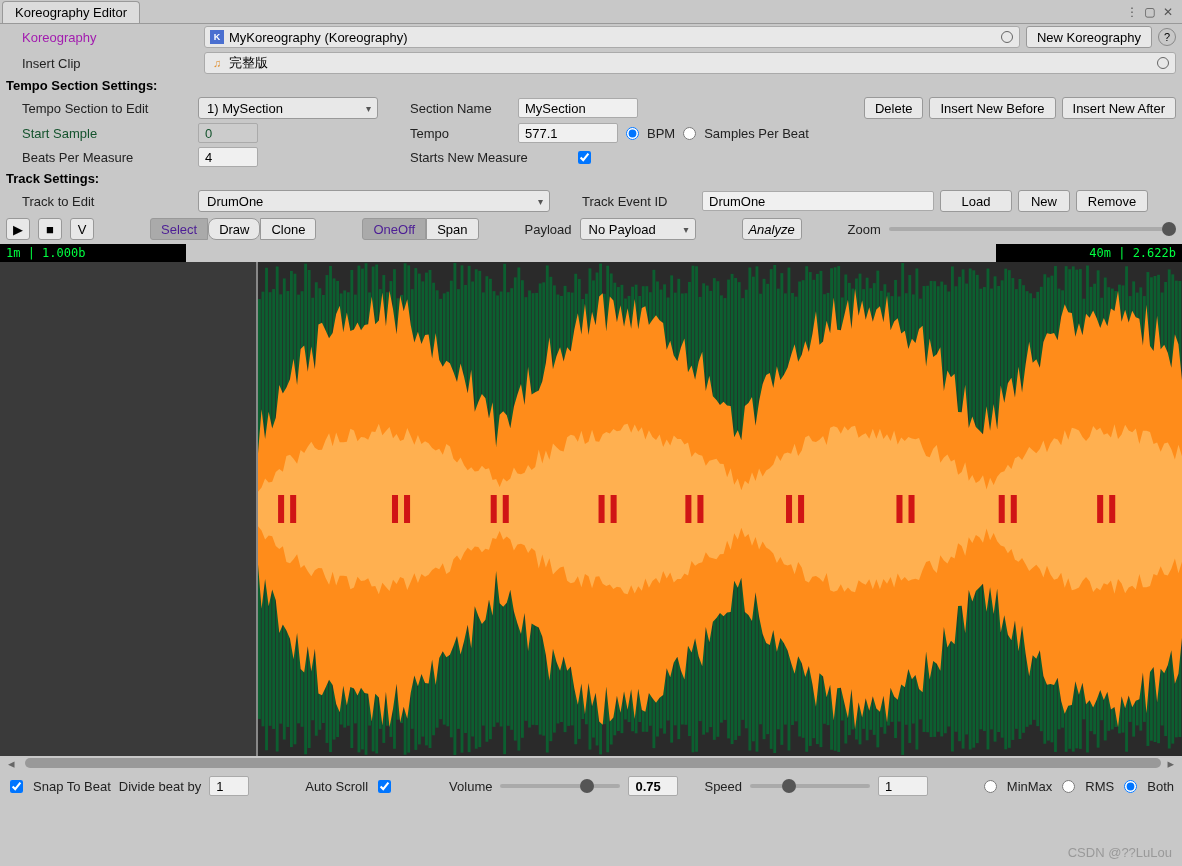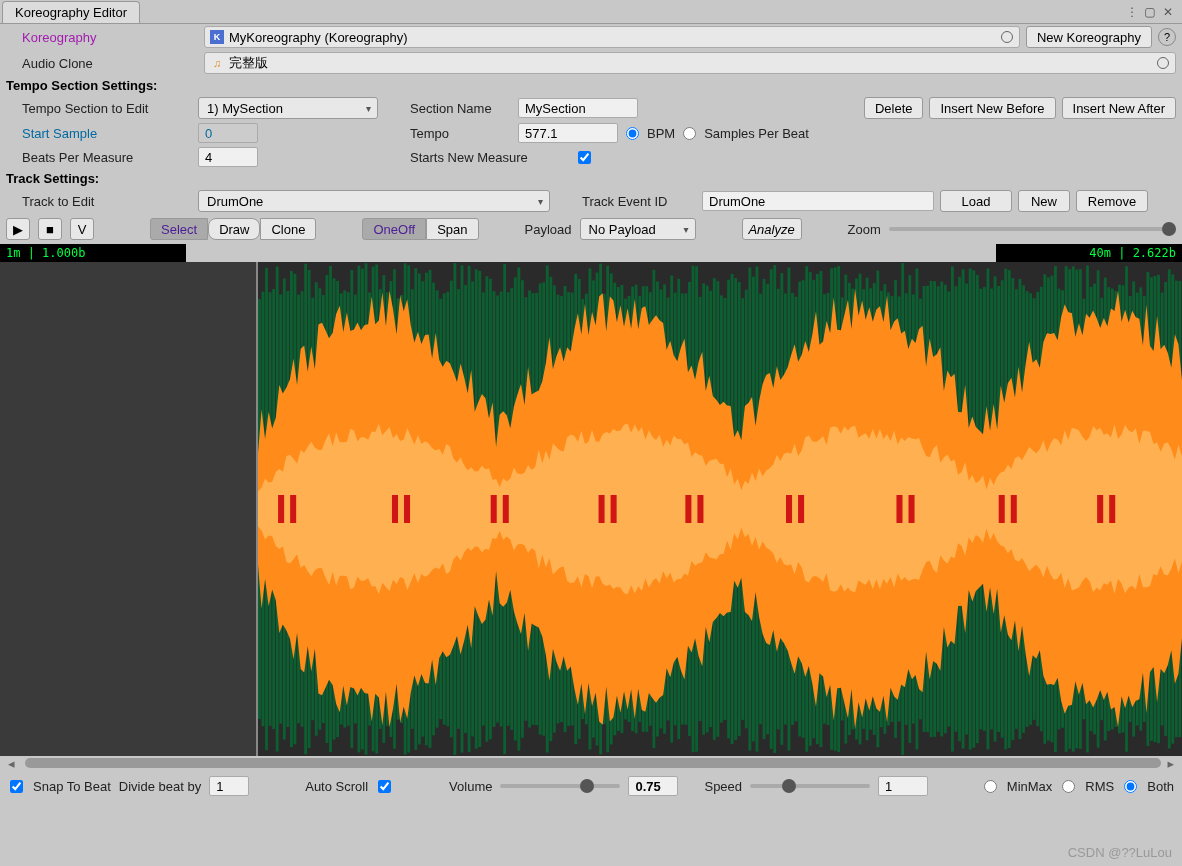--- a/index.html
+++ b/index.html
@@ -19,21 +19,21 @@
 .objfield { flex: 1; background: #e8e8e8; border: 1px solid #aaa; border-radius: 3px; height: 22px; display: flex; align-items: center; padding: 0 4px; position: relative; }
 .objfield .icon { width: 16px; height: 16px; margin-right: 4px; display: inline-flex; align-items: center; justify-content: center; font-size: 11px; }
 .objfield .circ { position: absolute; right: 6px; top: 50%; transform: translateY(-50%); width: 12px; height: 12px; border: 1px solid #666; border-radius: 50%; }
 .ko-icon { background: #4a6fd0; color: white; width: 14px; height: 14px; font-size: 9px; font-weight: bold; display: inline-flex; align-items: center; justify-content: center; }
 .audio-icon { color: #e09030; }
 
 .btn { background: #e8e8e8; border: 1px solid #999; border-radius: 3px; padding: 3px 10px; cursor: pointer; height: 22px; display: inline-flex; align-items: center; }
 .btn.active { background: #aaa; color: #4c1d95; }
 
 .textinput { background: #f0f0f0; border: 1px solid #aaa; border-radius: 2px; padding: 2px 6px; height: 20px; }
-.disabled { color: #0369a1; }
+.disabled { color: #14532d; }
 
 .dropdown { background: #e8e8e8; border: 1px solid #999; border-radius: 3px; height: 22px; display: flex; align-items: center; padding: 0 20px 0 8px; position: relative; }
 .dropdown::after { content: "▾"; position: absolute; right: 6px; color: #555; font-size: 10px; }
 
 input[type=radio], input[type=checkbox] { margin: 0 2px; }
 
 .toolbar2 { display: flex; align-items: center; padding: 4px 6px; gap: 8px; }
 .btngrp { display: flex; }
 .btngrp .btn { border-radius: 8px; }
 .btngrp .btn:first-child { border-radius: 3px 0 0 3px; }
@@ -81,21 +81,21 @@
         <span class="ko-icon">K</span>
       </span>
     <span>MyKoreography (Koreography)</span>
     <span class="circ"></span>
   </div>
   <button class="btn">New Koreography</button>
   <span style="width:18px;height:18px;border:1px solid #888;border-radius:50%;display:inline-flex;align-items:center;justify-content:center;font-size:11px;">?</span>
 </div>
 
 <div class="row">
-  <div class="label indent" style="width:176px">Audio Clone</div>
+  <div class="label indent" style="width:176px">Insert Clip</div>
   <div class="objfield">
     <span class="icon audio-icon">♫</span>
     <span>完整版</span>
     <span class="circ"></span>
   </div>
 </div>
 
 <div class="row">
     <div class="bold">Tempo Section Settings:</div>
   </div>

